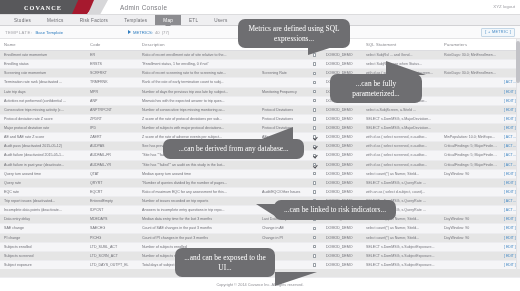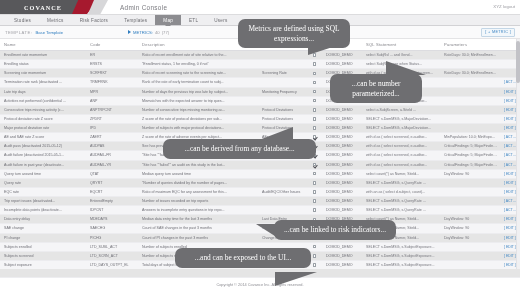--- a/index.html
+++ b/index.html
@@ -165,35 +165,35 @@
     border-top: 11px solid #6e6e71;
     border-right: 34px solid transparent;
   }
   #co2 { left: 330px; top: 74px; width: 92px; }
   #co2 .tail {
     left: 56px; top: -13px; width: 0; height: 0;
     border-bottom: 14px solid #6e6e71;
     border-right: 40px solid transparent;
     border-left: 0 solid transparent;
   }
-  #co3 { left: 163px; top: 139px; width: 153px; }
+  #co3 { left: 163px; top: 139px; width: 141px; }
   #co3 .tail {
     left: 96px; top: -12px; width: 0; height: 0;
     border-bottom: 13px solid #6e6e71;
     border-left: 34px solid transparent;
     border-right: 0 solid transparent;
   }
-  #co4 { left: 274px; top: 220px; width: 122px; text-align: center; }
+  #co4 { left: 274px; top: 200px; width: 122px; text-align: center; }
   #co4 .tail {
     left: -18px; top: 4px; width: 0; height: 0;
     border-right: 22px solid #6e6e71;
     border-bottom: 14px solid transparent;
     border-top: 0 solid transparent;
   }
-  #co5 { left: 175px; top: 248px; width: 136px; }
+  #co5 { left: 175px; top: 248px; width: 100px; }
   #co5 .tail {
     left: 100px; top: 24px; width: 0; height: 0;
     border-top: 14px solid #6e6e71;
     border-right: 42px solid transparent;
     border-left: 0 solid transparent;
   }
 </style>
 </head>
 <body>
 
@@ -531,21 +531,21 @@
 
   <div class="footer">
     <span>Copyright © 2014 Covance Inc. All rights reserved.</span>
   </div>
 
   <div class="callout" id="co1">
     <span>Metrics are defined using SQL expressions...</span>
     <span class="tail"></span>
   </div>
   <div class="callout" id="co2">
-    <span>...can be number parameterized...</span>
+    <span>...can be fully parameterized...</span>
     <span class="tail"></span>
   </div>
   <div class="callout" id="co3">
     <span>...can be derived from any database...</span>
     <span class="tail"></span>
   </div>
   <div class="callout" id="co4">
     <span>...can be linked to risk indicators...</span>
     <span class="tail"></span>
   </div>

